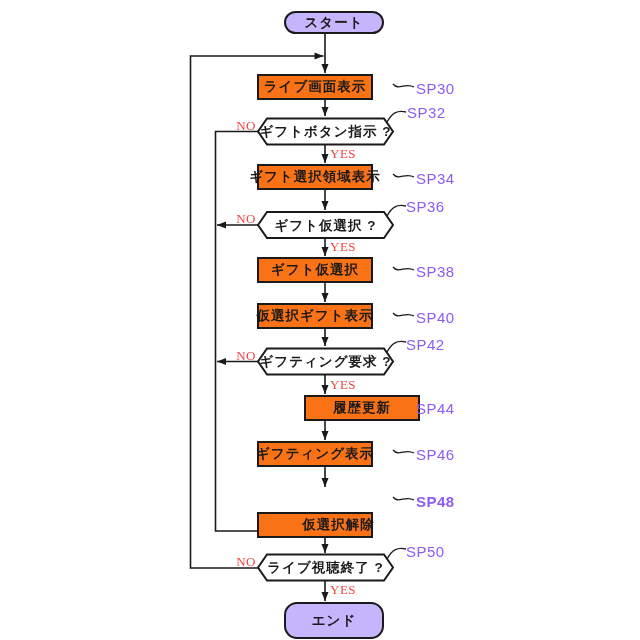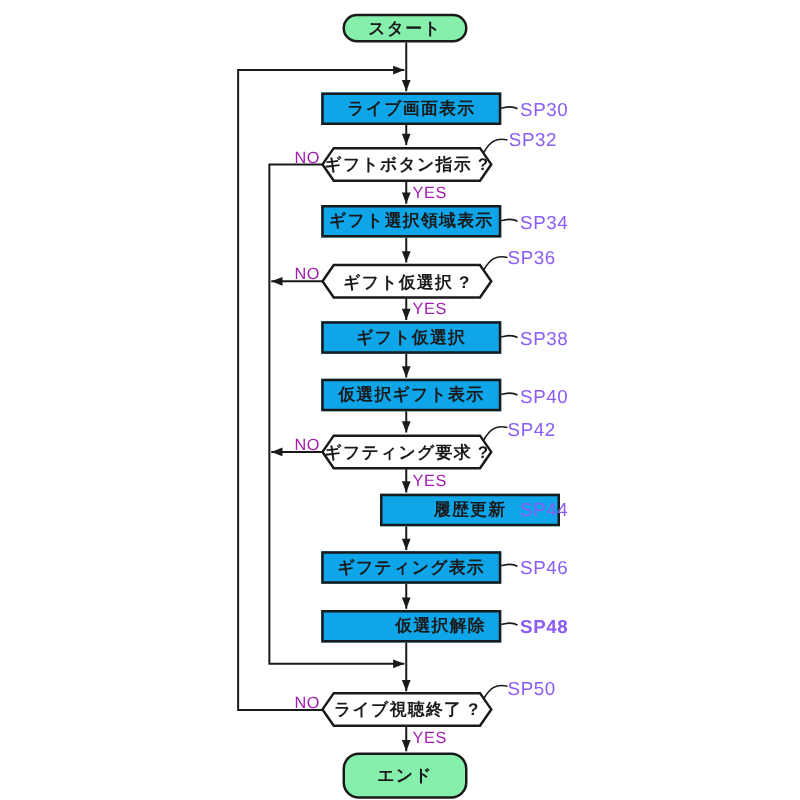--- a/index.html
+++ b/index.html
@@ -6,30 +6,30 @@
   .stage{
     position:relative;width:640px;height:640px;background:#ffffff;
     font-family:"Liberation Sans","DejaVu Sans",sans-serif;overflow:hidden;
   }
   .stage svg{position:absolute;left:0;top:0;}
   .node{
     position:absolute;display:flex;align-items:center;justify-content:center;
     color:#1a1a1a;font-size:13.5px;font-weight:600;letter-spacing:1px;
     white-space:nowrap;box-sizing:border-box;
   }
-  .proc{left:257px;width:144px;height:26px;border:2px solid #1a1a1a;background:#0ea5e9;}
-  .term{left:274px;width:100px;border:2px solid #1a1a1a;border-radius:13px;background:#86efac;}
+  .proc{left:257px;width:116px;height:26px;border:2px solid #1a1a1a;background:#f97316;}
+  .term{left:284px;width:100px;border:2px solid #1a1a1a;border-radius:13px;background:#c4b5fd;}
   .dec{left:258px;width:135px;height:27px;background:transparent;}
   .steplabel{
     position:absolute;color:#8b5cf6;font-size:15px;letter-spacing:0.5px;
     white-space:nowrap;line-height:15px;
   }
   .branch{
-    position:absolute;color:#a21caf;font-size:13px;line-height:13px;
-    letter-spacing:0.5px;white-space:nowrap;
+    position:absolute;color:#ef4444;font-size:13px;line-height:13px;
+    letter-spacing:0.5px;white-space:nowrap;font-family:Liberation Serif, serif;
   }
   .branch.no{width:26px;text-align:right;}
 </style>
 </head>
 <body>
 
 <div class="stage">
 
   <svg width="640" height="640" viewBox="0 0 640 640">
     <defs>
@@ -97,21 +97,21 @@
   </div>
   <div class="node proc" style="top:303px;">
     <span>仮選択ギフト表示</span>
   </div>
   <div class="node proc" style="top:395px;margin-left:47px;">
     <span>履歴更新</span>
   </div>
   <div class="node proc" style="top:441px;justify-content:center;">
     <span>ギフティング表示</span>
   </div>
-  <div class="node proc" style="top:488px;padding-left:47px;">
+  <div class="node proc" style="top:512px;padding-left:47px;">
     <span>仮選択解除</span>
   </div>
 
   <div class="node dec" style="top:118px;">
     <span>ギフトボタン指示 ?</span>
   </div>
   <div class="node dec" style="top:212px;">
     <span>ギフト仮選択 ?</span>
   </div>
   <div class="node dec" style="top:348px;align-items:center;">

